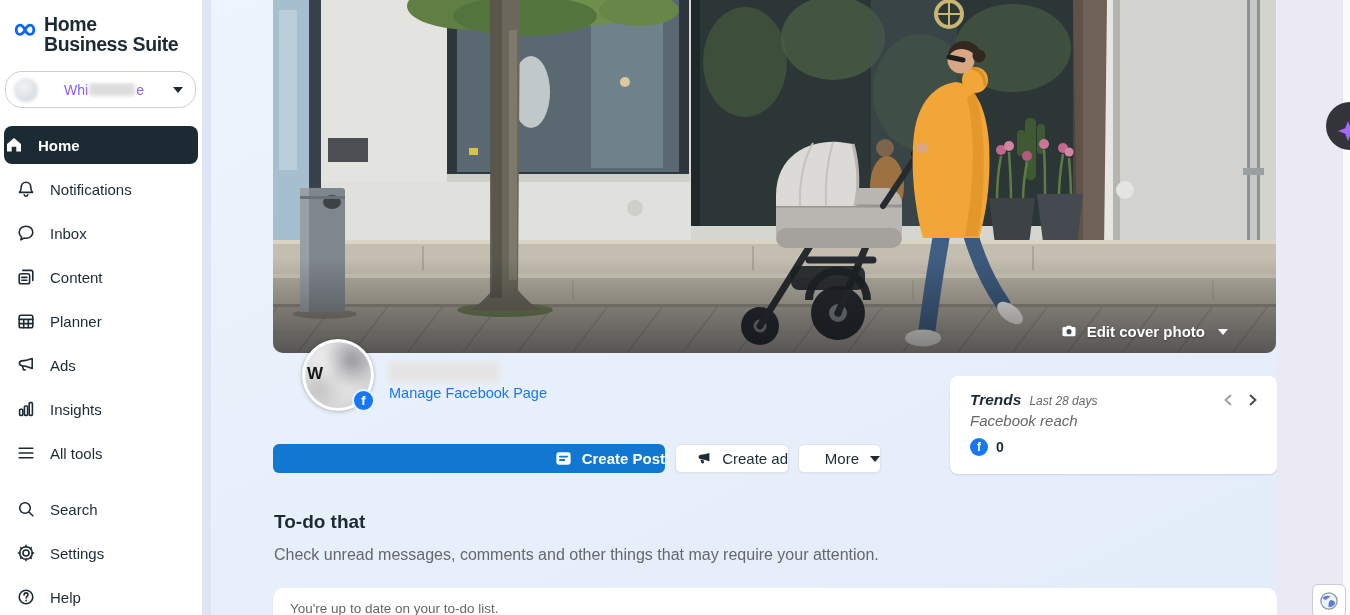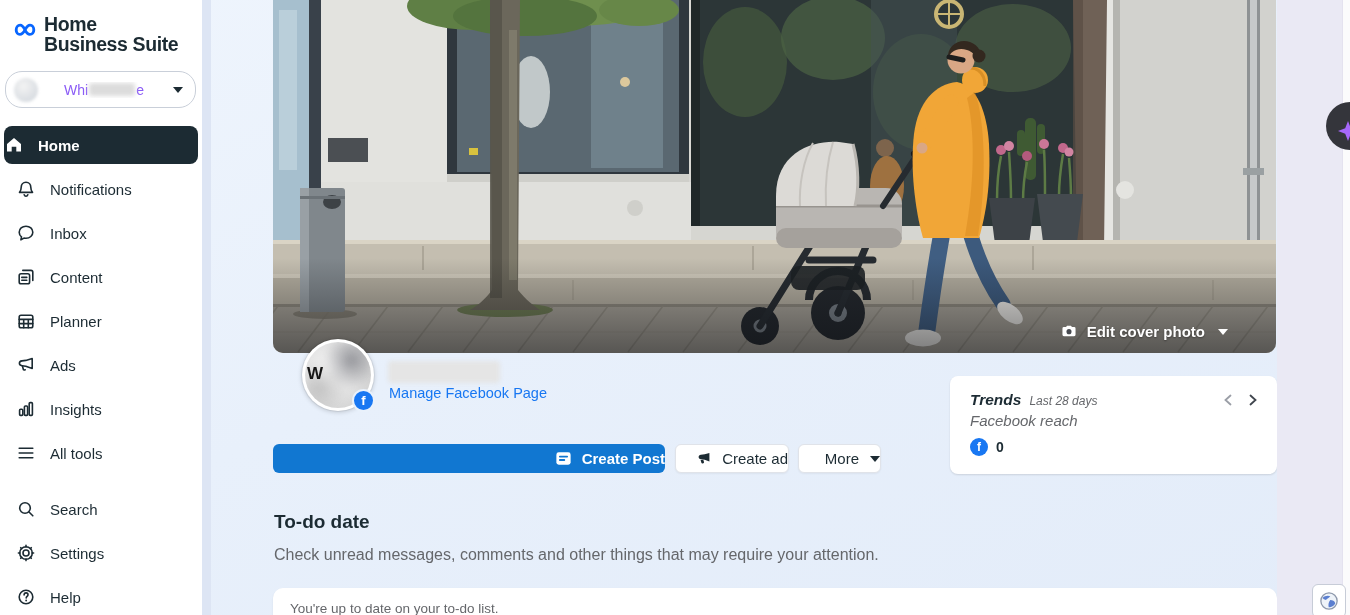--- a/index.html
+++ b/index.html
@@ -385,17 +385,17 @@
       </svg>
     </span>
     <span>
       <svg width="12" height="12" viewBox="0 0 10 12">
         <path d="M2.5 1.5 L7.5 6 L2.5 10.5" stroke="#3f454d" stroke-width="1.8" fill="none" stroke-linecap="round"></path>
       </svg>
     </span>
   </div>
 </div>
 
-<div class="todo-heading">To-do date</div>
+<div class="todo-heading">To-do that</div>
 <div class="todo-sub">Check unread messages, comments and other things that may require your attention.</div>
 <div class="todo-card">
   <span>You're up to date on your to-do list.</span>
 </div>
 
 </body></html>

